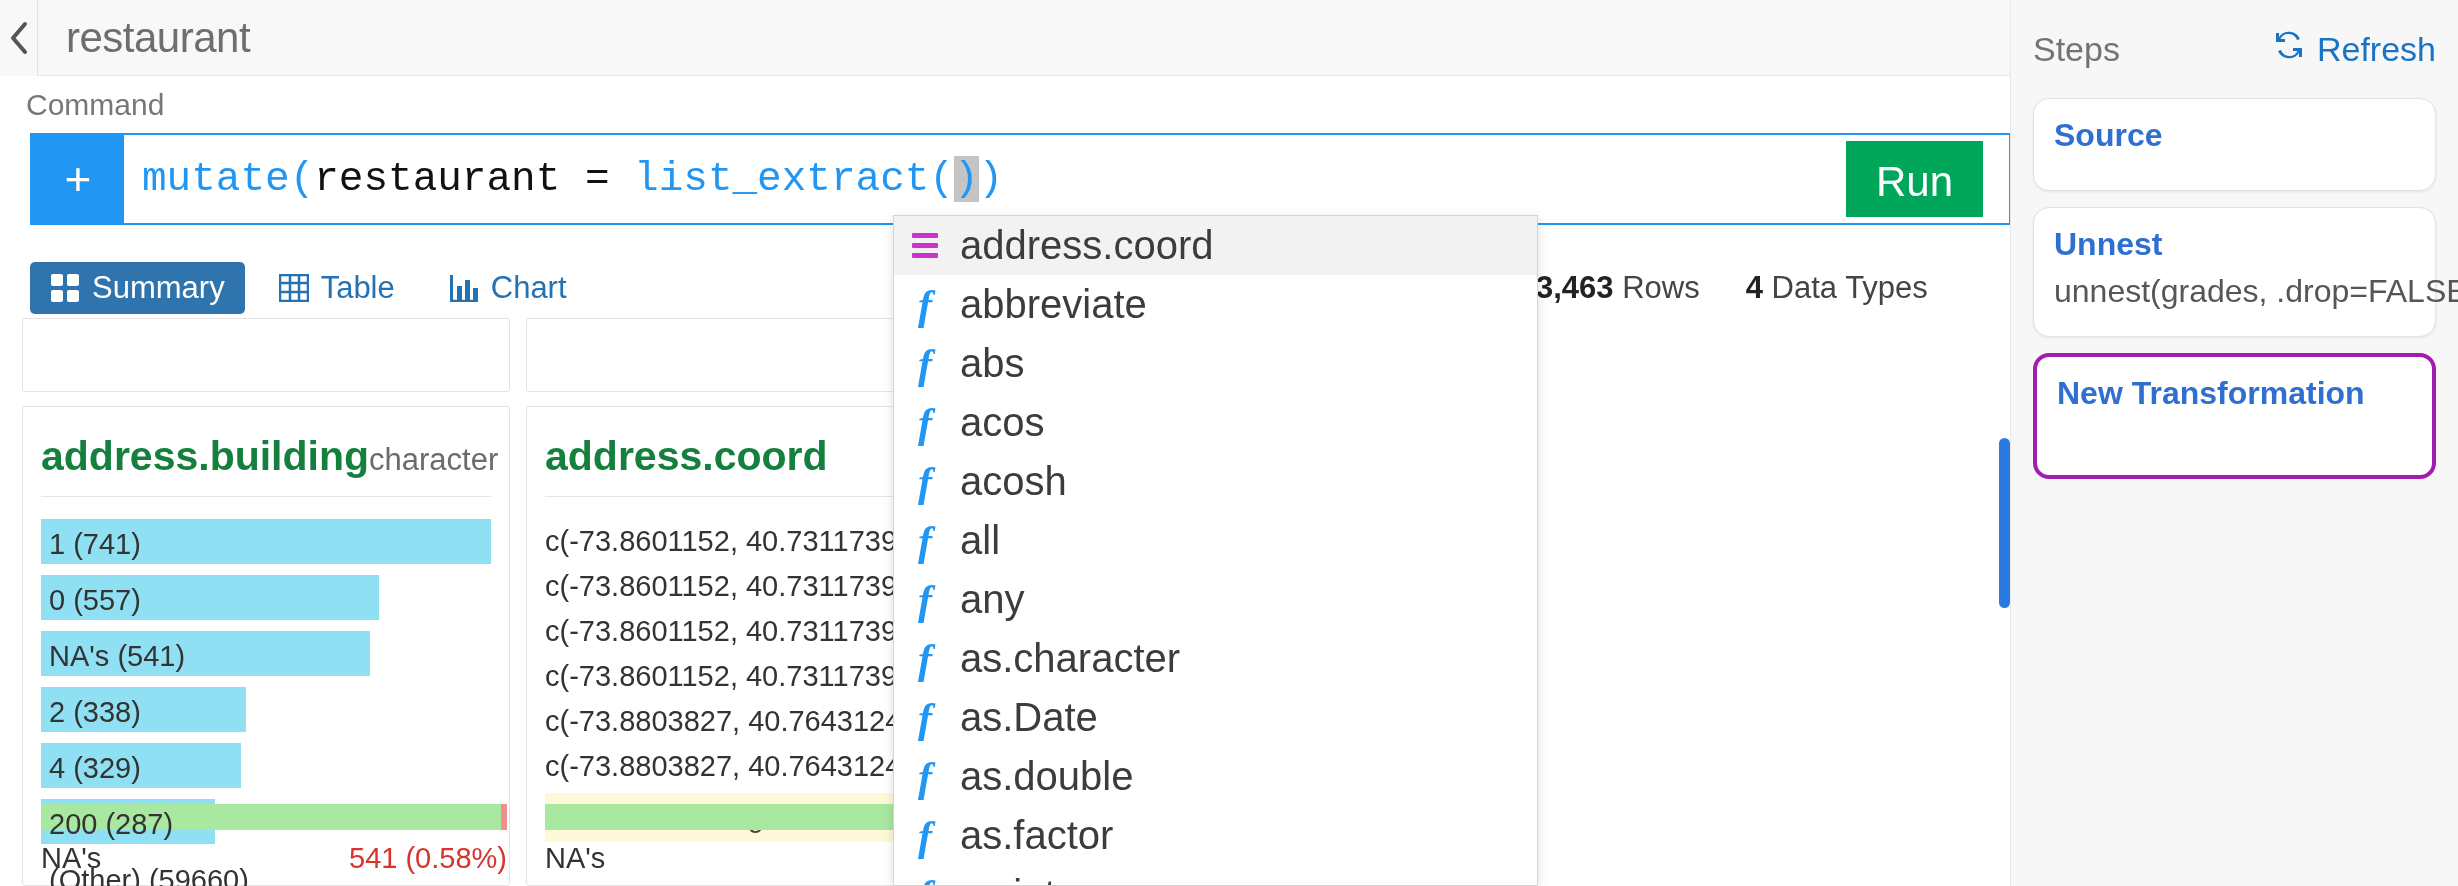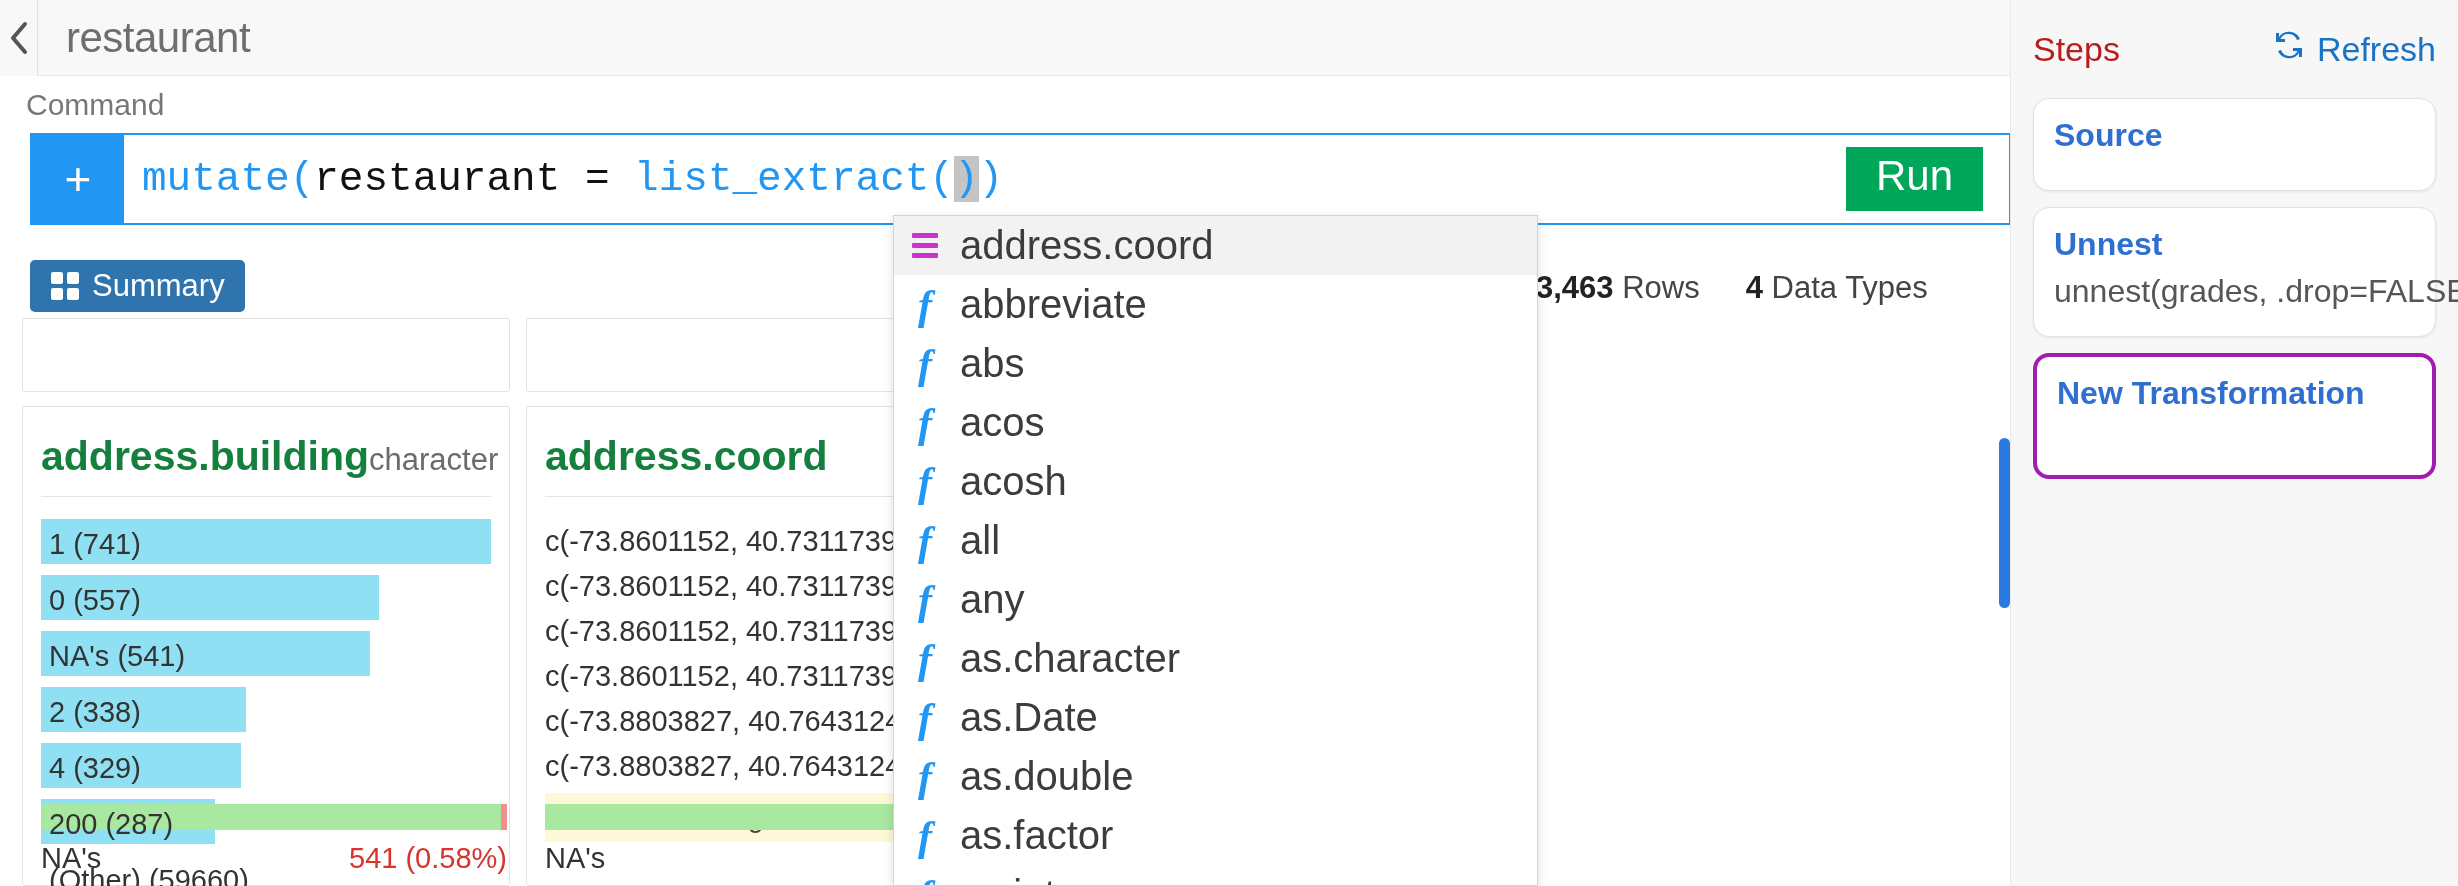--- a/index.html
+++ b/index.html
@@ -47,27 +47,27 @@
     overflow:hidden; cursor:text;
   }
   .tk-fn { color:#2196f3; }
   .tk-id { color:#111; }
   .tk-op { color:#111; }
   .tk-paren { color:#2196f3; }
   .caret { background:#c4c4c4; color:#2196f3; }
   .run-btn {
     align-self:center; margin-right:26px; background:#00a65a; color:#fff;
     border:none; font-size:42px; font-family:"Liberation Sans", sans-serif;
-    padding:6px 30px 12px 30px; cursor:pointer; line-height:1.1;
+    padding:18px 30px 12px 30px; cursor:pointer; line-height:1.1;
   }
 
   
   .tabs {
     position:absolute; left:30px; top:260px; height:56px;
-    display:flex; align-items:center; gap:14px;flex-direction:column;
+    display:flex; align-items:center; gap:14px;
   }
   .tab {
     display:flex; align-items:center; gap:12px; padding:8px 20px;
     font-size:31px; color:#2272b4; cursor:pointer; border-radius:5px;
   }
   .tab.active { background:#2f74ac; color:#fff; }
   .tab svg { display:block; }
 
   
   .stats-strip {
@@ -170,21 +170,21 @@
 
   
   .steps-panel {
     position:absolute; left:2010px; top:0; width:448px; height:886px;
     background:#f7f7f7; border-left:1px solid #e8e8e8; padding:0 22px;
   }
   .steps-head {
     display:flex; justify-content:space-between; align-items:center;
     height:98px;
   }
-  .steps-title { font-size:34px; color:#b91c1c; }
+  .steps-title { font-size:34px; color:#737373; }
   .refresh-link {
     display:flex; align-items:center; gap:12px;
     font-size:34px; color:#1a73c4; cursor:pointer;
   }
   .step-card {
     background:#fff; border:1px solid #e2e2e2; border-radius:16px;
     box-shadow:0 1px 3px rgba(0,0,0,0.08);
     padding:18px 20px 26px 20px; margin-bottom:16px;
   }
   .step-card.active { border:4px solid #a21caf; box-shadow:none; min-height:126px; }

